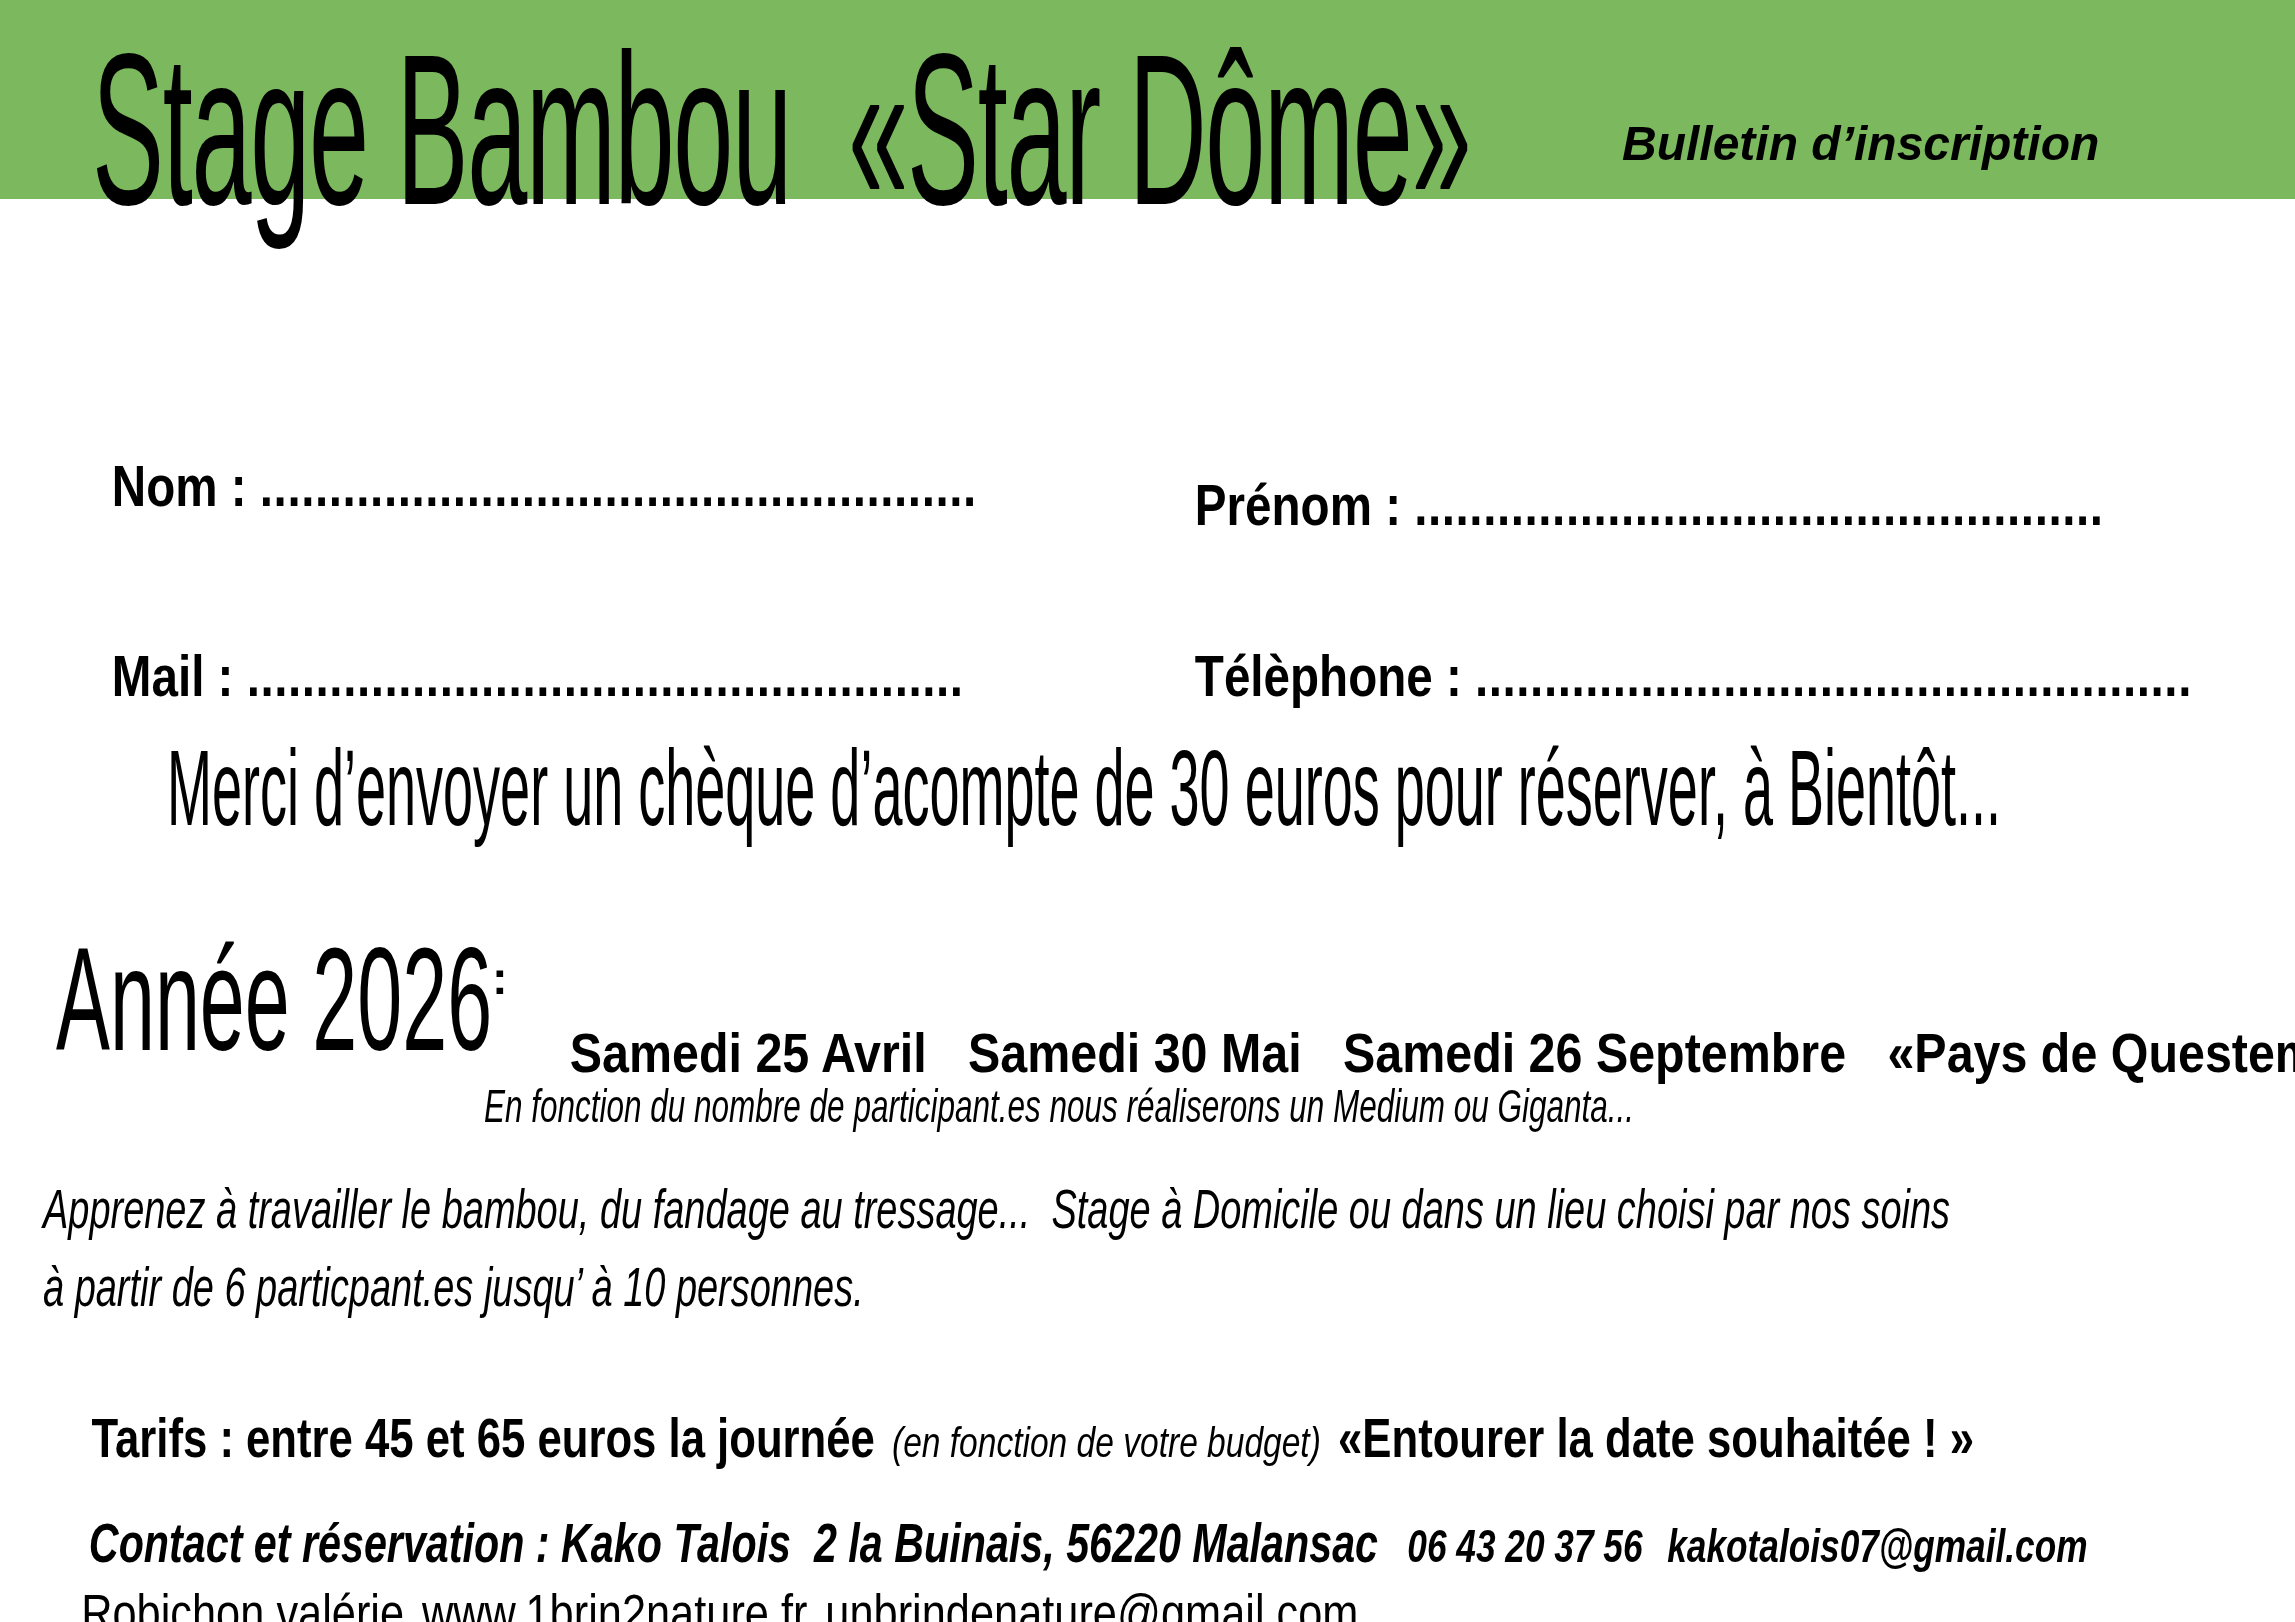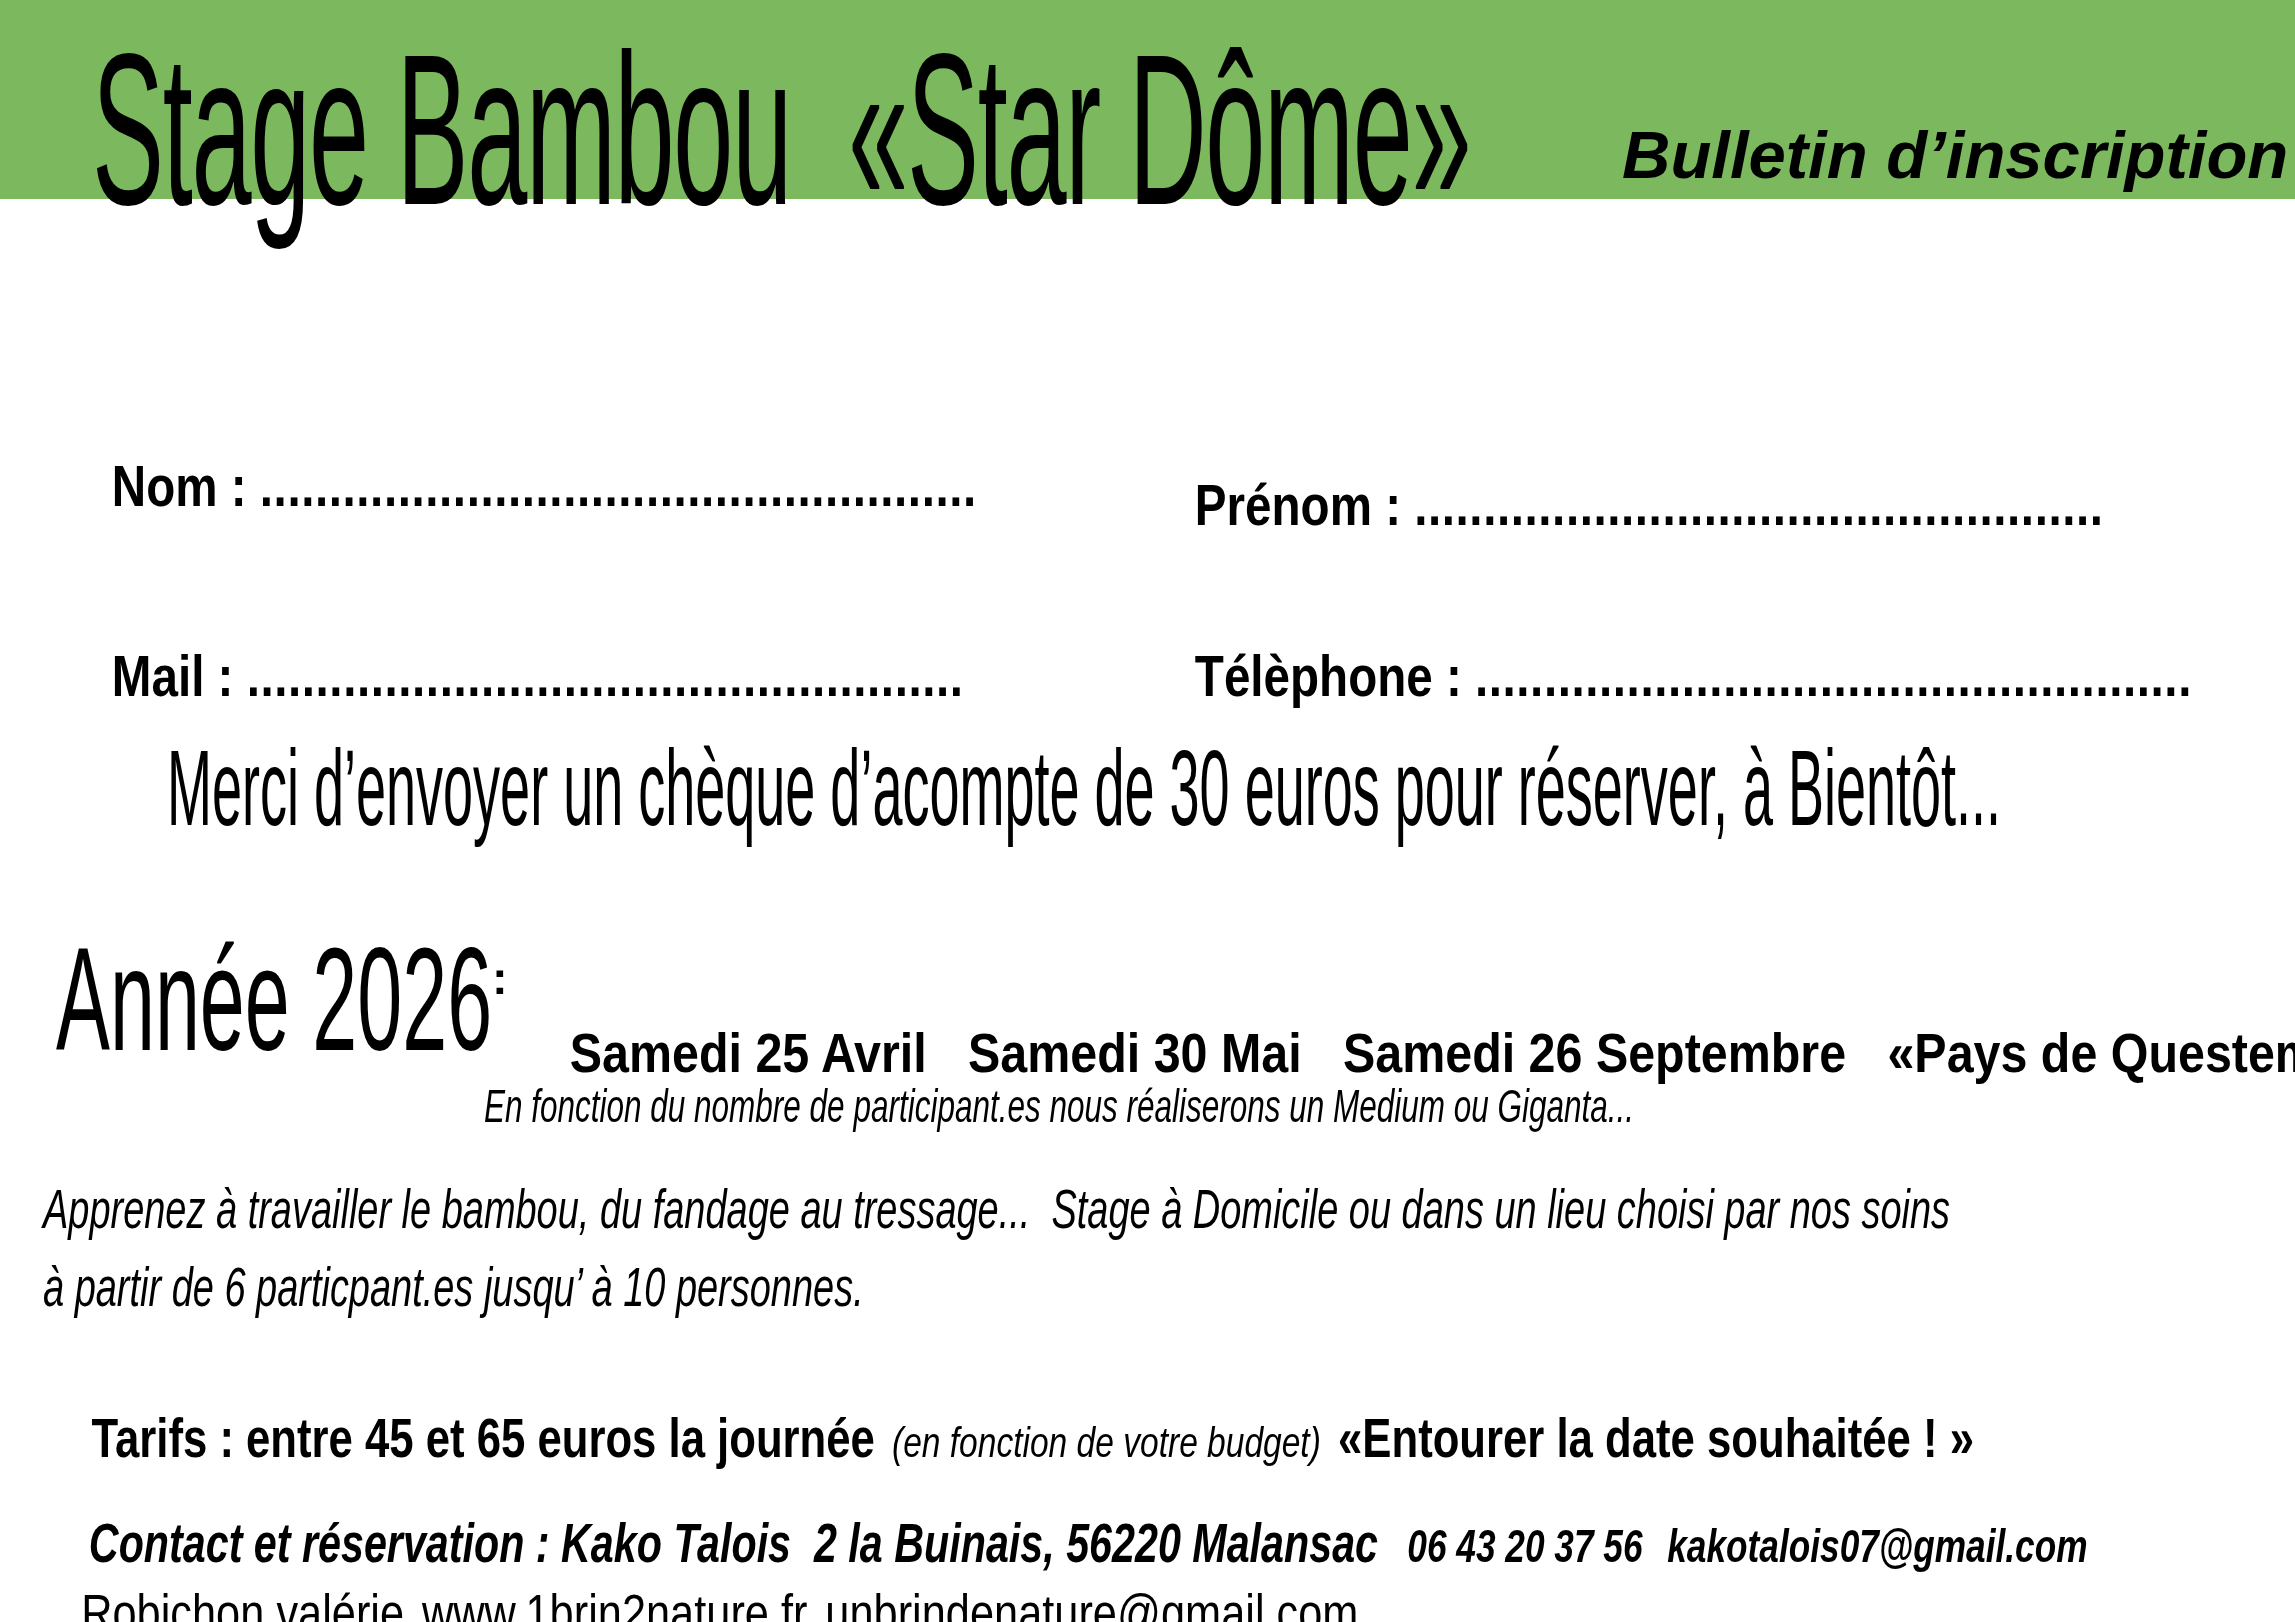--- a/index.html
+++ b/index.html
@@ -9,21 +9,21 @@
   }
   .page{position:relative;width:2295px;height:1623px;overflow:hidden;background:#ffffff;}
   .abs{position:absolute;white-space:pre;}
 
   
   .banner{left:0;top:0;width:2295px;height:199px;background:#7cb85d;}
   .banner-title{
     left:92px;top:10.5px;font-size:216px;line-height:1.1;font-weight:normal;
     transform:scaleX(0.50);transform-origin:0 0;letter-spacing:-2.6px;
   }
-  .banner-subtitle{left:1622px;top:116px;font-size:67px;font-weight:bold;font-style:italic;}
+  .banner-subtitle{left:1622px;top:116px;font-size:48px;font-weight:bold;font-style:italic;}
 
   
   .field{font-size:58px;font-weight:bold;transform:scaleX(0.82);transform-origin:0 0;}
   .f-nom{left:59px;top:385px;}
   .f-prenom{left:1142px;top:404px;}
   .f-mail{left:59px;top:575px;}
   .f-tel{left:1142px;top:575px;}
   .dots{letter-spacing:0.7px;}
 
   

